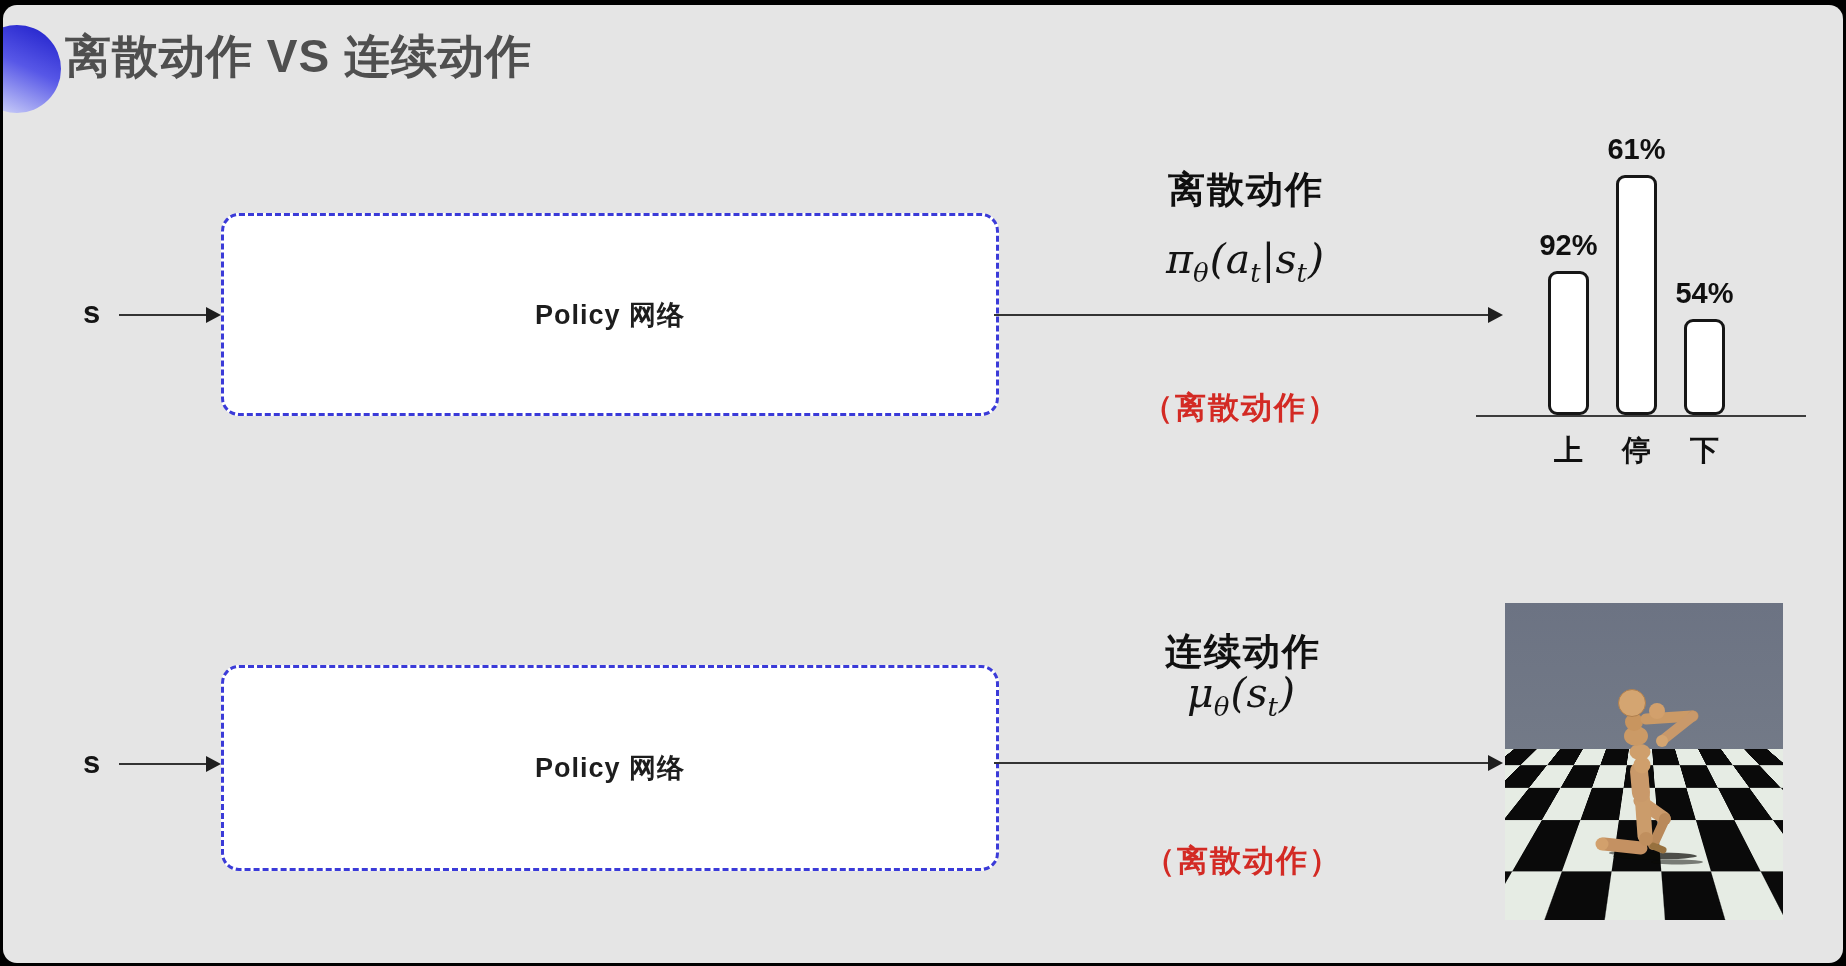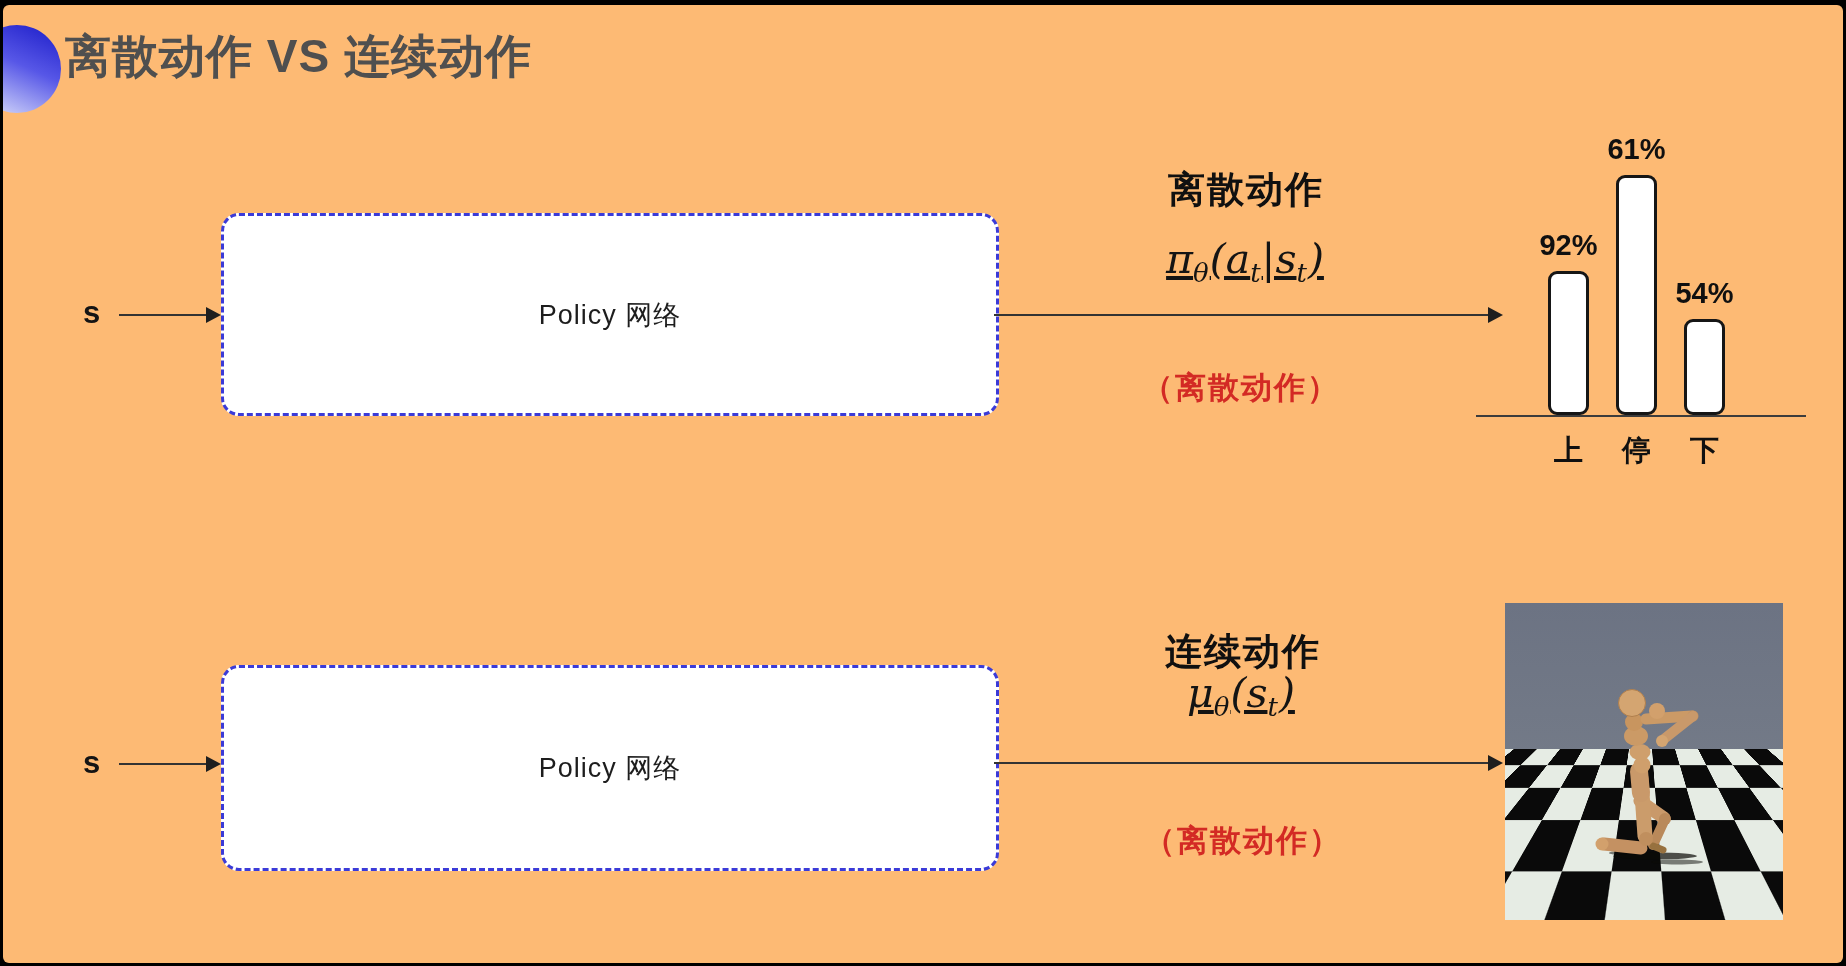--- a/index.html
+++ b/index.html
@@ -3,52 +3,52 @@
 <meta charset="utf-8">
 <style>
   html,body{margin:0;padding:0;}
   body{
     width:1846px;height:966px;position:relative;background:#000;
     font-family:"Liberation Sans","DejaVu Sans",sans-serif;
     overflow:hidden;
   }
   .slide{
     position:absolute;left:3px;top:5px;right:3px;bottom:3px;
-    background:#fdba74;border-radius:6px;overflow:hidden;
+    background:#e5e5e5;border-radius:14px;overflow:hidden;
   }
   
   .title-dot{
     position:absolute;left:-30px;top:20px;width:88px;height:88px;border-radius:50%;
     background:linear-gradient(205deg,#2b2bd0 12%,#5757e7 45%,#c9cdf8 90%);
   }
   .title{
     position:absolute;left:62px;top:26px;font-size:46px;line-height:1.1;
     color:#4f4f4f;font-weight:600;letter-spacing:1px;white-space:nowrap;
   }
   
   .s-label{position:absolute;font-size:31px;font-weight:600;color:#141414;}
   .hline{position:absolute;height:2px;background:#333;}
   .ahead{
     position:absolute;width:0;height:0;
     border-top:8px solid transparent;border-bottom:8px solid transparent;
     border-left:15px solid #1e1e1e;
   }
   .pbox{
     position:absolute;border:3px dashed #3b3bd8;border-radius:18px;background:#fff;
-    display:flex;align-items:center;justify-content:center;
+    display:flex;align-items:center;justify-content:center;font-weight:bold;
   }
   .pbox span{font-size:27px;color:#1d1d1d;letter-spacing:1px;}
   .center-text{position:absolute;transform:translateX(-50%);white-space:nowrap;text-align:center;}
   .policy-title{font-size:37px;font-weight:600;color:#101010;letter-spacing:2px;}
   .formula{
     font-family:"DejaVu Serif","Liberation Serif",serif;font-style:italic;
-    font-size:41px;color:#141414;text-decoration:underline;
+    font-size:41px;color:#141414;
   }
   .formula .sub{font-size:26px;position:relative;top:9px;margin-right:1px;}
-  .note{font-size:31px;font-weight:600;color:#d32a24;letter-spacing:2px;}
+  .note{font-size:31px;font-weight:600;color:#d32a24;letter-spacing:2px;margin-top:20px;}
   
   .chart{position:absolute;}
   .baseline{position:absolute;left:0;right:0;height:2px;background:#3c3c3c;}
   .bar{
     position:absolute;background:#fff;border:3px solid #161616;border-radius:9px;
     box-sizing:border-box;
   }
   .bar-label{
     position:absolute;transform:translateX(-50%);font-size:29px;font-weight:600;
     color:#101010;white-space:nowrap;

